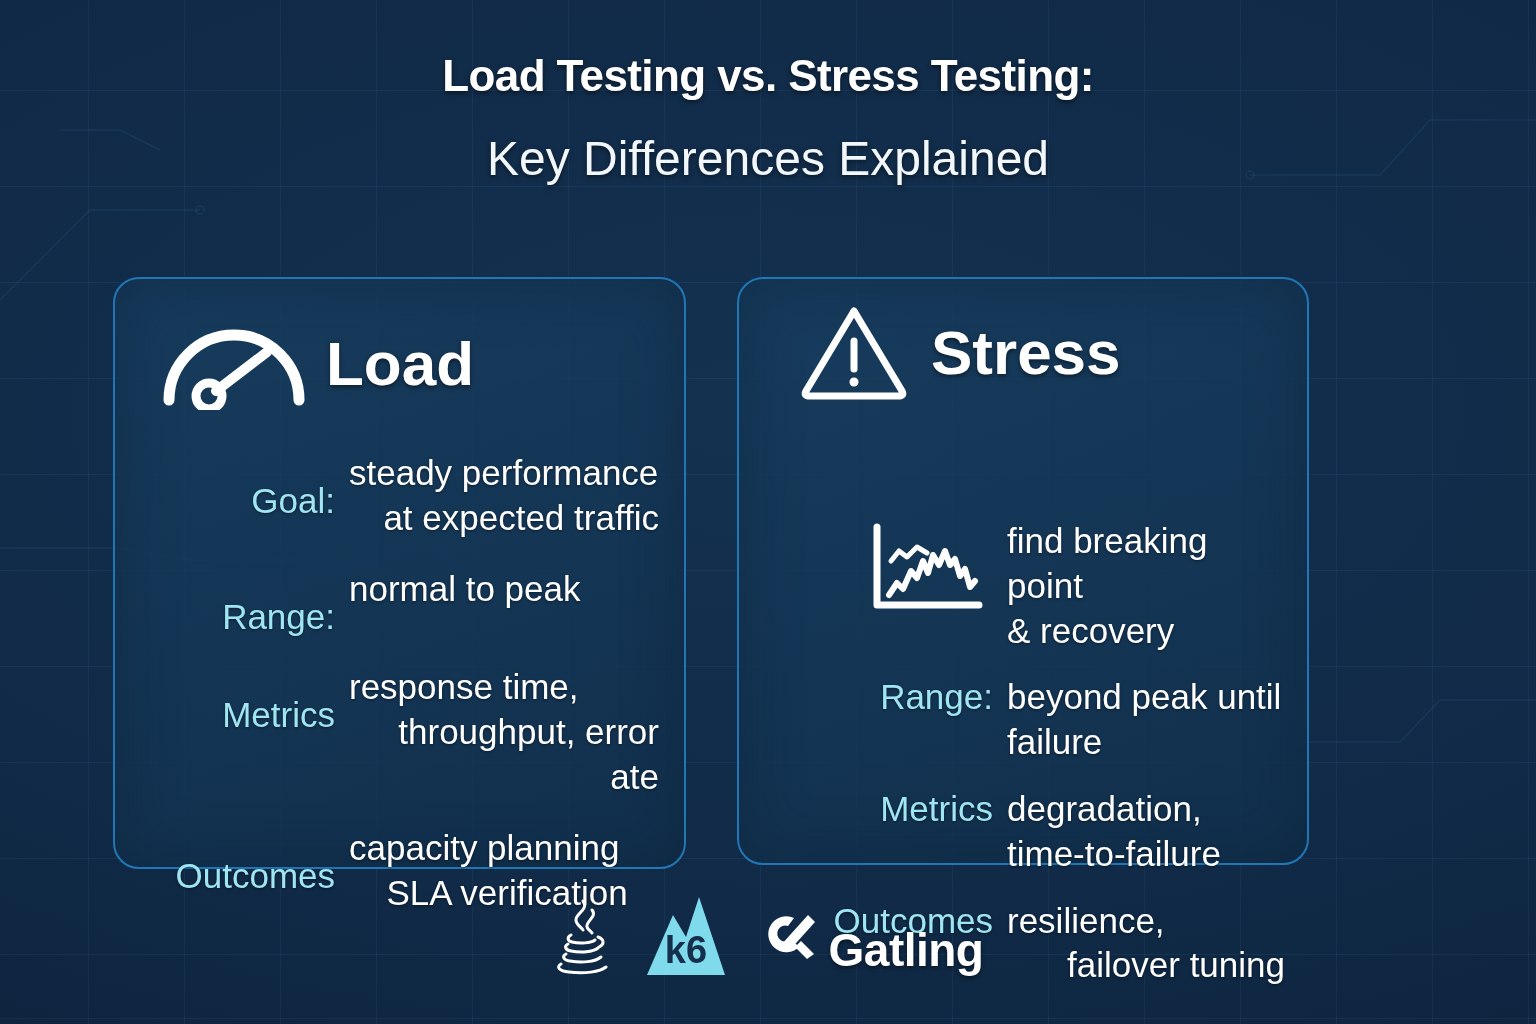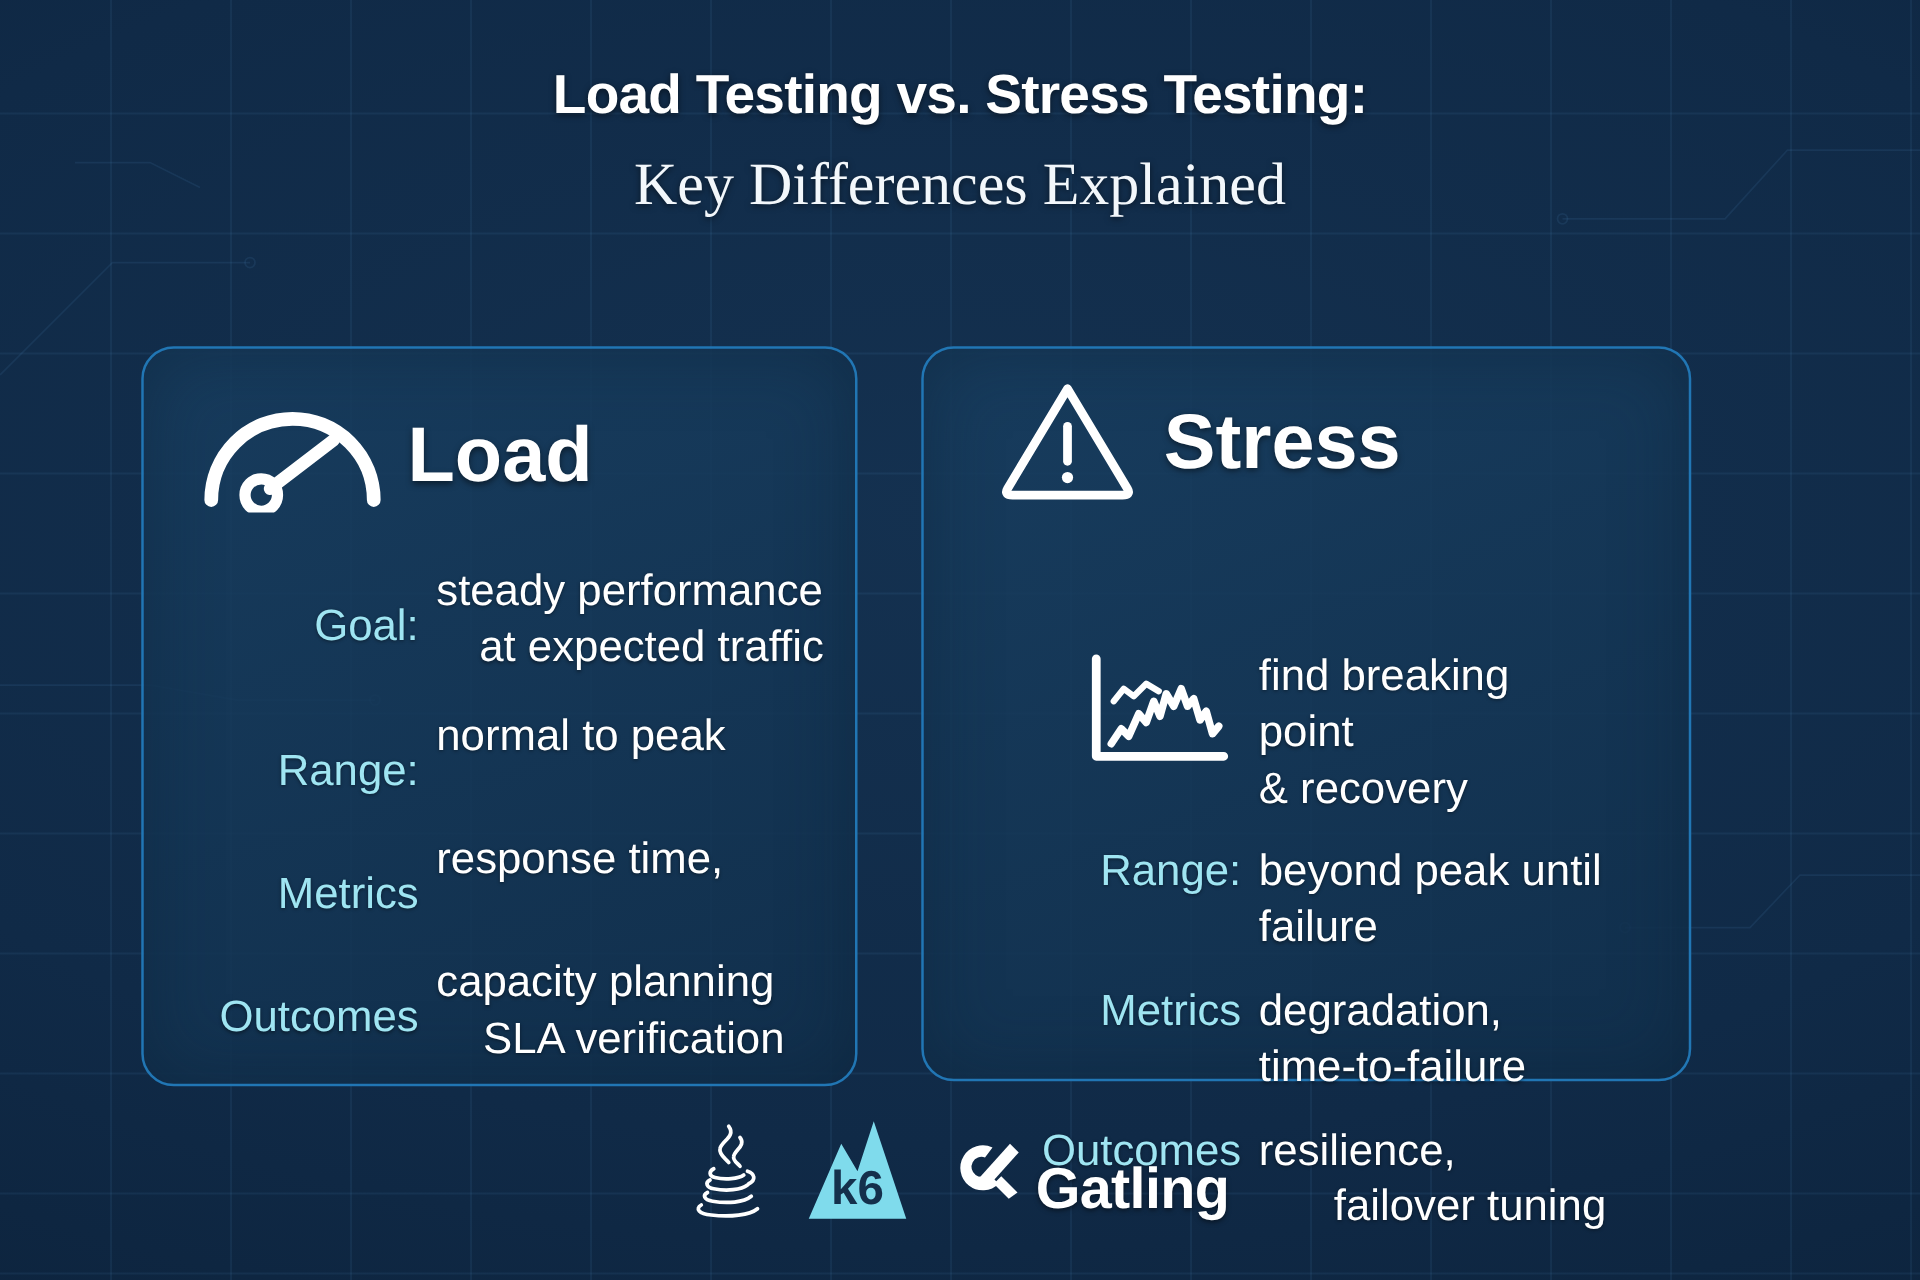--- a/index.html
+++ b/index.html
@@ -29,35 +29,34 @@
     position:absolute; left:0; top:52px; width:100%;
     text-align:center; pointer-events:none;
   }
   .title-main {
     font-size:44px; font-weight:700; color:#ffffff;
     letter-spacing:-.6px; line-height:1.08;
     text-shadow:0 2px 5px rgba(0,0,0,.55);
   }
   .title-sub {
     font-size:48px; font-weight:400; color:#f2f7fb;
-    margin-top:22px; line-height:1.08;
+    margin-top:33px; line-height:1.08;
     text-shadow:0 2px 5px rgba(0,0,0,.5);
-    font-family:Liberation Serif, serif;
   }
 
   
   .card {
     position:absolute;
     border:2px solid #2176b4;
     border-radius:26px;
     background:linear-gradient(160deg, rgba(24,62,96,.85) 0%, rgba(17,48,77,.85) 100%);
     box-shadow:inset 0 0 60px rgba(10,30,52,.45);
   }
   #card-load   { left:113px;  top:277px; width:573px; height:592px; }
-  #card-stress { left:737px;  top:277px; width:616px; height:588px; }
+  #card-stress { left:737px;  top:277px; width:572px; height:588px; }
 
   
   .card-head { position:absolute; display:flex; align-items:center; }
   #load-head   { left:44px; top:35px; gap:17px; }
   #stress-head { left:60px; top:22px; gap:22px; }
   .card-title {
     font-size:62px; font-weight:700; color:#ffffff; line-height:1;
     text-shadow:0 2px 5px rgba(0,0,0,.5);
   }
 
@@ -154,20 +153,21 @@
         <div class="row-label">Range:</div>
         <div class="row-value">
           <span class="ln">normal to peak</span>
         </div>
       </div>
 
       <div class="row">
         <div class="row-label">Metrics</div>
         <div class="row-value">
           <span class="ln">response time,</span>
+          <span class="ln ind-r">throughput, error ate</span>
         </div>
       </div>
 
       <div class="row">
         <div class="row-label">Outcomes</div>
         <div class="row-value">
           <span class="ln">capacity planning</span>
           <span class="ln ind-c">SLA verification</span>
         </div>
       </div>

